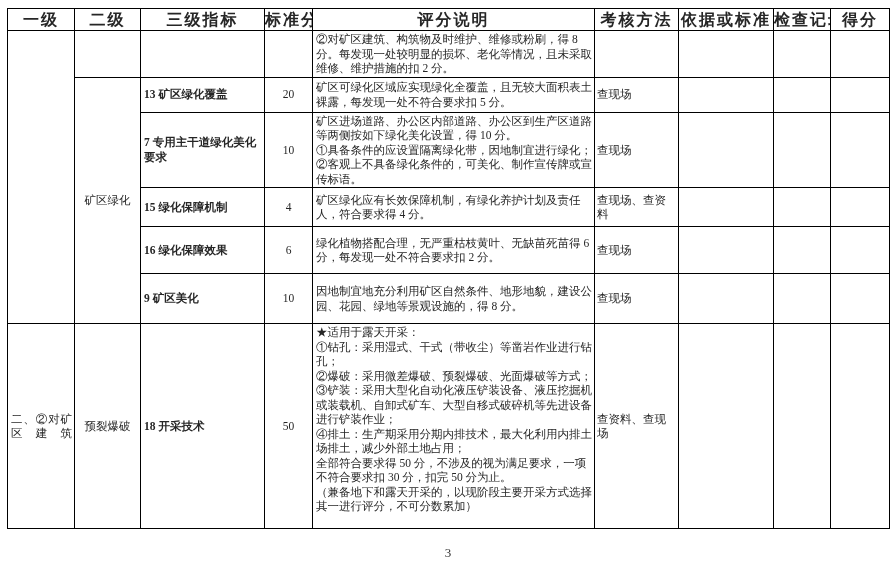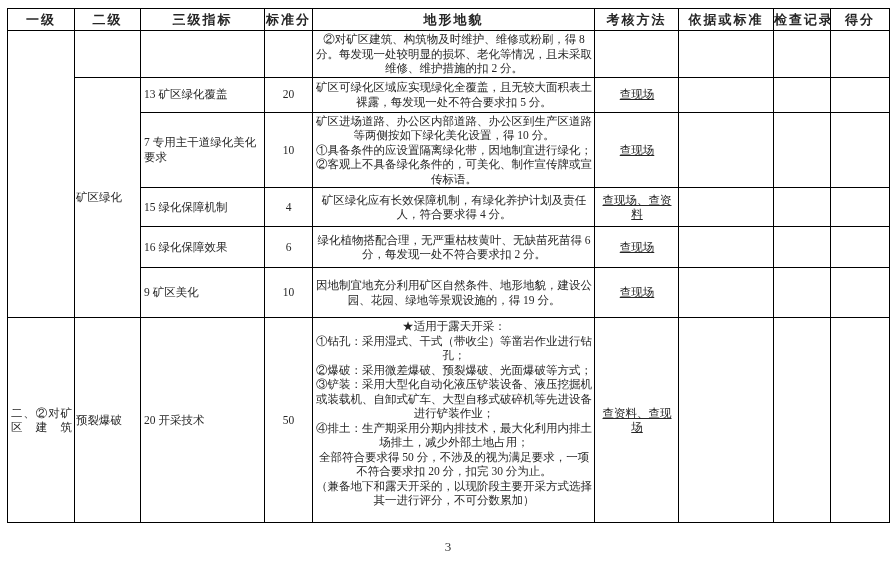--- a/index.html
+++ b/index.html
@@ -16,28 +16,28 @@
   .grid th,.grid td{
     border:1px solid #000;
     padding:1px 2px 1px 3px;
     font-size:11.5px;line-height:14.5px;
     vertical-align:middle;
     overflow:hidden;
     word-break:break-all;
   }
   .grid th{
     font-weight:bold;text-align:center;letter-spacing:2px;
-    font-size:13px;padding:0;line-height:20px;white-space:nowrap;
+    font-size:16px;padding:0;line-height:20px;white-space:nowrap;
   }
   td.num{text-align:center;padding:1px 14px;}
-  td.desc{text-align:center;white-space:pre-wrap;}
+  td.desc{text-align:left;white-space:pre-wrap;}
   td.va-top{vertical-align:top;}
-  td.indicator{text-align:left;}
-  td.method{text-align:center;padding:1px 1px 1px 2px;text-decoration:underline;}
-  td.lvl2{text-align:left;padding:0 1px;}
+  td.indicator{text-align:left;font-weight:bold;}
+  td.method{text-align:left;padding:1px 1px 1px 2px;}
+  td.lvl2{text-align:center;padding:0 1px;}
   td.lvl1{
     text-align:justify;
     -moz-text-align-last:justify;
     text-align-last:justify;
   }
   .page-num{
     width:882px;margin:16px 0 0 7px;text-align:center;
     font-size:13px;color:#333;
   }
 </style>
@@ -58,21 +58,21 @@
         <col style="width:57px">
         <col style="width:59px">
     </colgroup>
 
     <tbody>
         <tr style="height:22px">
       <th>一级</th>
       <th>二级</th>
       <th>三级指标</th>
       <th>标准分</th>
-      <th>地形地貌</th>
+      <th>评分说明</th>
       <th>考核方法</th>
       <th>依据或标准</th>
       <th>检查记录</th>
       <th>得分</th>
     </tr>
 
     <tr style="height:46px">
       <td rowspan="6" class="lvl1"></td>
       <td></td>
       <td class="indicator"></td>
@@ -110,51 +110,51 @@
     <tr style="height:39px">
       <td class="indicator">15 绿化保障机制</td>
       <td class="num">4</td>
       <td class="desc">矿区绿化应有长效保障机制，有绿化养护计划及责任人，符合要求得 4 分。</td>
       <td class="method">查现场、查资料</td>
       <td></td>
       <td></td>
       <td></td>
     </tr>
 
-    <tr style="height:41px">
+    <tr style="height:47px">
       <td class="indicator">16 绿化保障效果</td>
       <td class="num">6</td>
       <td class="desc">绿化植物搭配合理，无严重枯枝黄叶、无缺苗死苗得 6 分，每发现一处不符合要求扣 2 分。</td>
       <td class="method">查现场</td>
       <td></td>
       <td></td>
       <td></td>
     </tr>
 
     <tr style="height:50px">
       <td class="indicator">9 矿区美化</td>
       <td class="num">10</td>
-      <td class="desc">因地制宜地充分利用矿区自然条件、地形地貌，建设公园、花园、绿地等景观设施的，得 19 分。</td>
+      <td class="desc">因地制宜地充分利用矿区自然条件、地形地貌，建设公园、花园、绿地等景观设施的，得 8 分。</td>
       <td class="method">查现场</td>
       <td></td>
       <td></td>
       <td></td>
     </tr>
 
     <tr style="height:205px">
       <td class="lvl1">二、②对矿区建筑</td>
       <td class="lvl2">预裂爆破</td>
-      <td class="indicator">20 开采技术</td>
+      <td class="indicator">18 开采技术</td>
       <td class="num">50</td>
       <td class="desc va-top">★适用于露天开采：
 ①钻孔：采用湿式、干式（带收尘）等凿岩作业进行钻孔；
 ②爆破：采用微差爆破、预裂爆破、光面爆破等方式；
 ③铲装：采用大型化自动化液压铲装设备、液压挖掘机或装载机、自卸式矿车、大型自移式破碎机等先进设备进行铲装作业；
 ④排土：生产期采用分期内排技术，最大化利用内排土场排土，减少外部土地占用；
-全部符合要求得 50 分，不涉及的视为满足要求，一项不符合要求扣 20 分，扣完 30 分为止。
+全部符合要求得 50 分，不涉及的视为满足要求，一项不符合要求扣 30 分，扣完 50 分为止。
 （兼备地下和露天开采的，以现阶段主要开采方式选择其一进行评分，不可分数累加）</td>
       <td class="method">查资料、查现场</td>
       <td></td>
       <td></td>
       <td></td>
     </tr>
   </tbody>
     </table>
 
   <div class="page-num">3</div>

